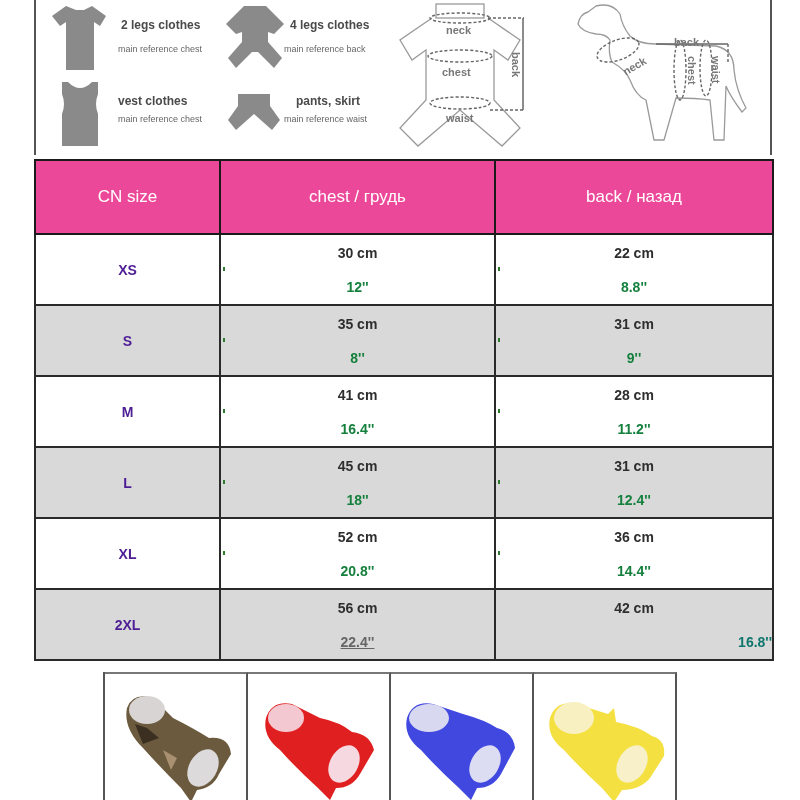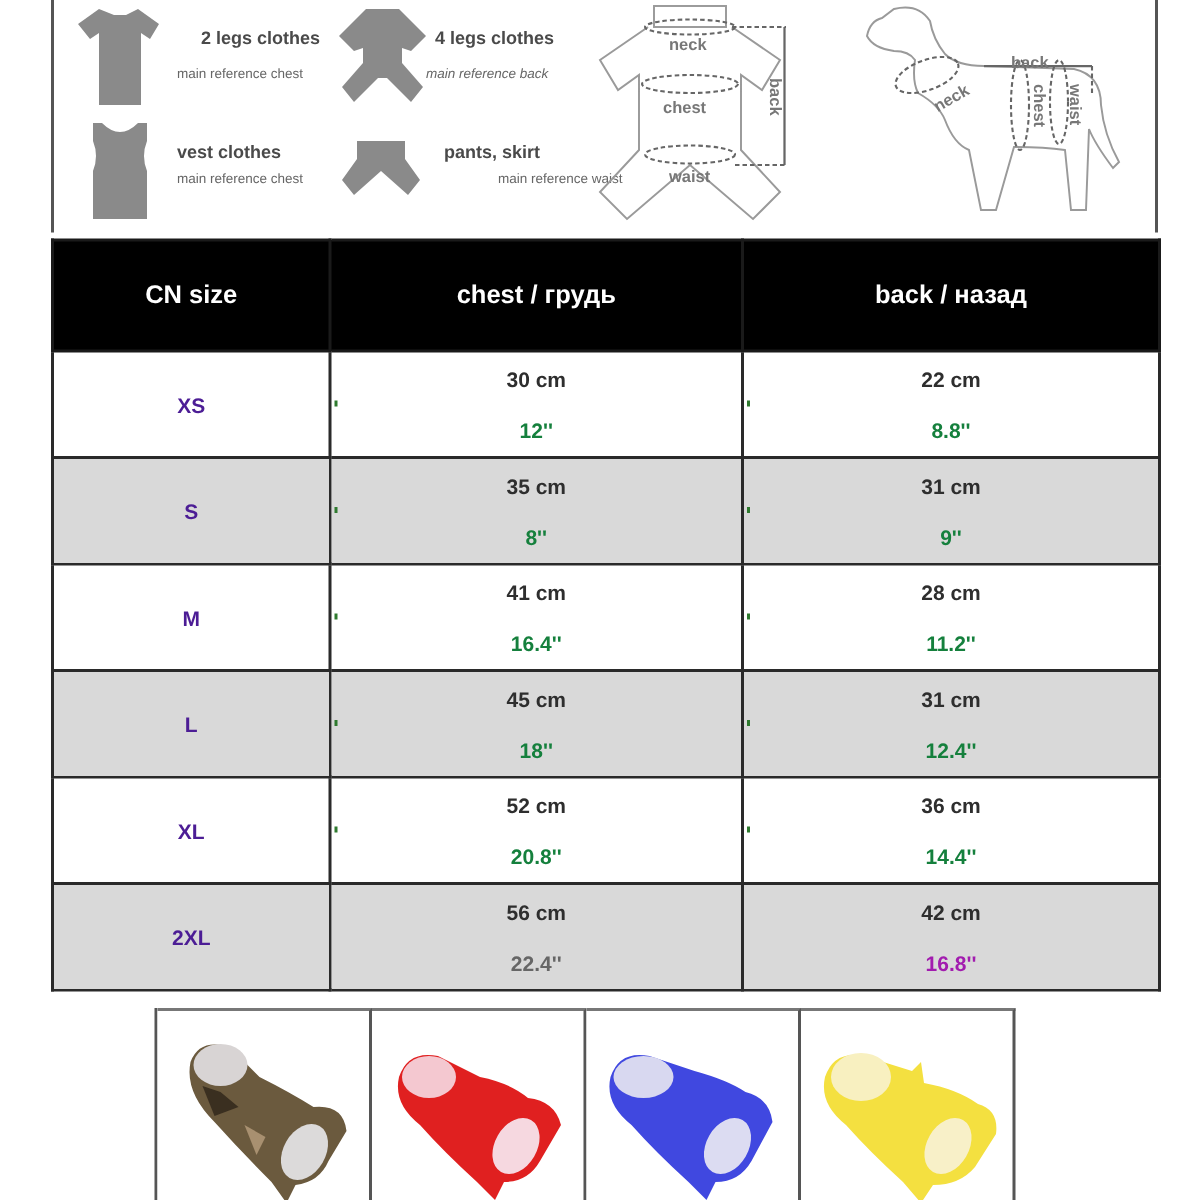--- a/index.html
+++ b/index.html
@@ -11,21 +11,21 @@
   .garment svg { position: absolute; left: 0; top: 0; }
   .g-title { position: absolute; font-weight: bold; font-size: 12px; color: #4a4a4a; white-space: nowrap; }
   .g-sub { position: absolute; font-size: 9px; color: #666; white-space: nowrap; }
 
   .diagram { position: absolute; }
   .lbl { position: absolute; font-size: 11px; font-weight: bold; color: #777; }
 
   
   .size-table { position: absolute; left: 34px; top: 159px; width: 738px; border-collapse: collapse; table-layout: fixed; }
   .size-table th, .size-table td { border: 2px solid #2a2a2a; text-align: center; padding: 0; }
-  .size-table th { background: #000000; color: #ffffff; font-size: 17px; font-weight: bold; height: 72px; border-color: #1a1a1a; }
+  .size-table th { background: #ec4899; color: #ffffff; font-size: 17px; font-weight: normal; height: 72px; border-color: #1a1a1a; }
   .size-table td { height: 69px; font-weight: bold; color: #2e2e2e; font-size: 14px; position: relative; }
   .size-table tr.alt td { background: #d9d9d9; }
   .size-table td.size { font-size: 14px; color: #4c1d95; }
   .cm { display: block; line-height: 18px; margin-bottom: 16px; }
   .inch { display: block; line-height: 18px; color: #15803d; }
   .tick { position: absolute; left: 2px; top: 32px; width: 2px; height: 4px; background: #2f7a2f; }
   col.c1 { width: 185px; } col.c2 { width: 275px; } col.c3 { width: 278px; }
 
   
   .products { position: absolute; left: 103px; top: 672px; width: 572px; height: 128px; display: flex; border-left: 2px solid #555; }
@@ -34,46 +34,46 @@
 </style>
 </head>
 <body>
 
 <div class="guide">
 
   <div class="garment" style="left:12px;top:4px;width:170px;height:70px;">
     <svg width="60" height="68">
       <path d="M18,2 L28,6 L36,6 L44,2 L58,12 L52,22 L46,18 L46,66 L18,66 L18,18 L12,22 L4,12 Z" fill="#8a8a8a"></path>
     </svg>
-    <div class="g-title" style="left:86px;top:14px;">2 legs clothes</div>
+    <div class="g-title" style="left:73px;top:14px;">2 legs clothes</div>
     <div class="g-sub" style="left:70px;top:40px;">main reference chest</div>
   </div>
 
   <div class="garment" style="left:188px;top:4px;width:170px;height:70px;">
     <svg width="62" height="68">
       <path d="M20,2 L42,2 L60,20 L50,30 L44,28 L44,38 L58,54 L50,64 L34,48 L28,48 L12,64 L4,54 L18,38 L18,28 L12,30 L2,20 Z" fill="#8a8a8a"></path>
     </svg>
     <div class="g-title" style="left:66px;top:14px;">4 legs clothes</div>
-    <div class="g-sub" style="left:60px;top:40px;font-style:italic;">main reference back</div>
+    <div class="g-sub" style="left:60px;top:40px;">main reference back</div>
   </div>
 
   <div class="garment" style="left:22px;top:80px;width:170px;height:70px;">
     <svg width="44" height="68">
       <path d="M4,2 L10,2 Q22,14 34,2 L40,2 L40,14 Q36,24 40,34 L40,66 L4,66 L4,34 Q8,24 4,14 Z" fill="#8a8a8a"></path>
     </svg>
     <div class="g-title" style="left:60px;top:14px;">vest clothes</div>
     <div class="g-sub" style="left:60px;top:34px;">main reference chest</div>
   </div>
 
   <div class="garment" style="left:188px;top:80px;width:170px;height:70px;">
     <svg width="60" height="60">
       <path d="M14,14 L46,14 L46,26 L56,40 L48,50 L30,34 L12,50 L4,40 L14,26 Z" fill="#8a8a8a"></path>
     </svg>
     <div class="g-title" style="left:72px;top:14px;">pants, skirt</div>
-    <div class="g-sub" style="left:60px;top:34px;margin-left:48px;">main reference waist</div>
+    <div class="g-sub" style="left:60px;top:34px;">main reference waist</div>
   </div>
 
   <div class="diagram" style="left:360px;top:0;width:160px;height:150px;">
     <svg width="160" height="150">
       <g fill="none" stroke="#9a9a9a" stroke-width="1.3">
         <rect x="40" y="4" width="48" height="14"></rect>
         <path d="M36,18 L4,40 L16,60 L30,50 L30,100 L4,128 L22,146 L64,110 L106,146 L124,128 L98,100 L98,50 L112,60 L124,40 L92,18"></path>
       </g>
       <g fill="none" stroke="#666" stroke-width="1.4" stroke-dasharray="3,2">
         <ellipse cx="64" cy="18" rx="30" ry="5"></ellipse>
@@ -184,25 +184,25 @@
       <td>
           <span class="tick"></span>
           <span class="cm">36 cm</span>
           <span class="inch">14.4''</span>
         </td>
     </tr>
     <tr class="alt">
       <td class="size">2XL</td>
       <td>
           <span class="cm">56 cm</span>
-          <span class="inch" style="color:#666;">22.4''</span>
+          <span class="inch" style="color:#666;text-decoration:underline;">22.4''</span>
         </td>
       <td>
           <span class="cm">42 cm</span>
-          <span class="inch" style="color:#a21caf;">16.8''</span>
+          <span class="inch" style="color:#0f766e;text-align:right;">16.8''</span>
         </td>
     </tr>
   </tbody>
 </table>
 
 <div class="products">
   <div class="product">
     <svg width="130" height="124">
       <path d="M14,30 Q20,14 40,20 L60,40 Q80,50 96,60 Q116,58 118,76 L106,96 Q100,110 84,112 L78,124 L68,110 Q48,90 30,70 Q10,50 14,30 Z" fill="#6b5a3e"></path>
       <path d="M22,46 L34,50 L46,60 L30,66 Z" fill="#3a2f20"></path>

